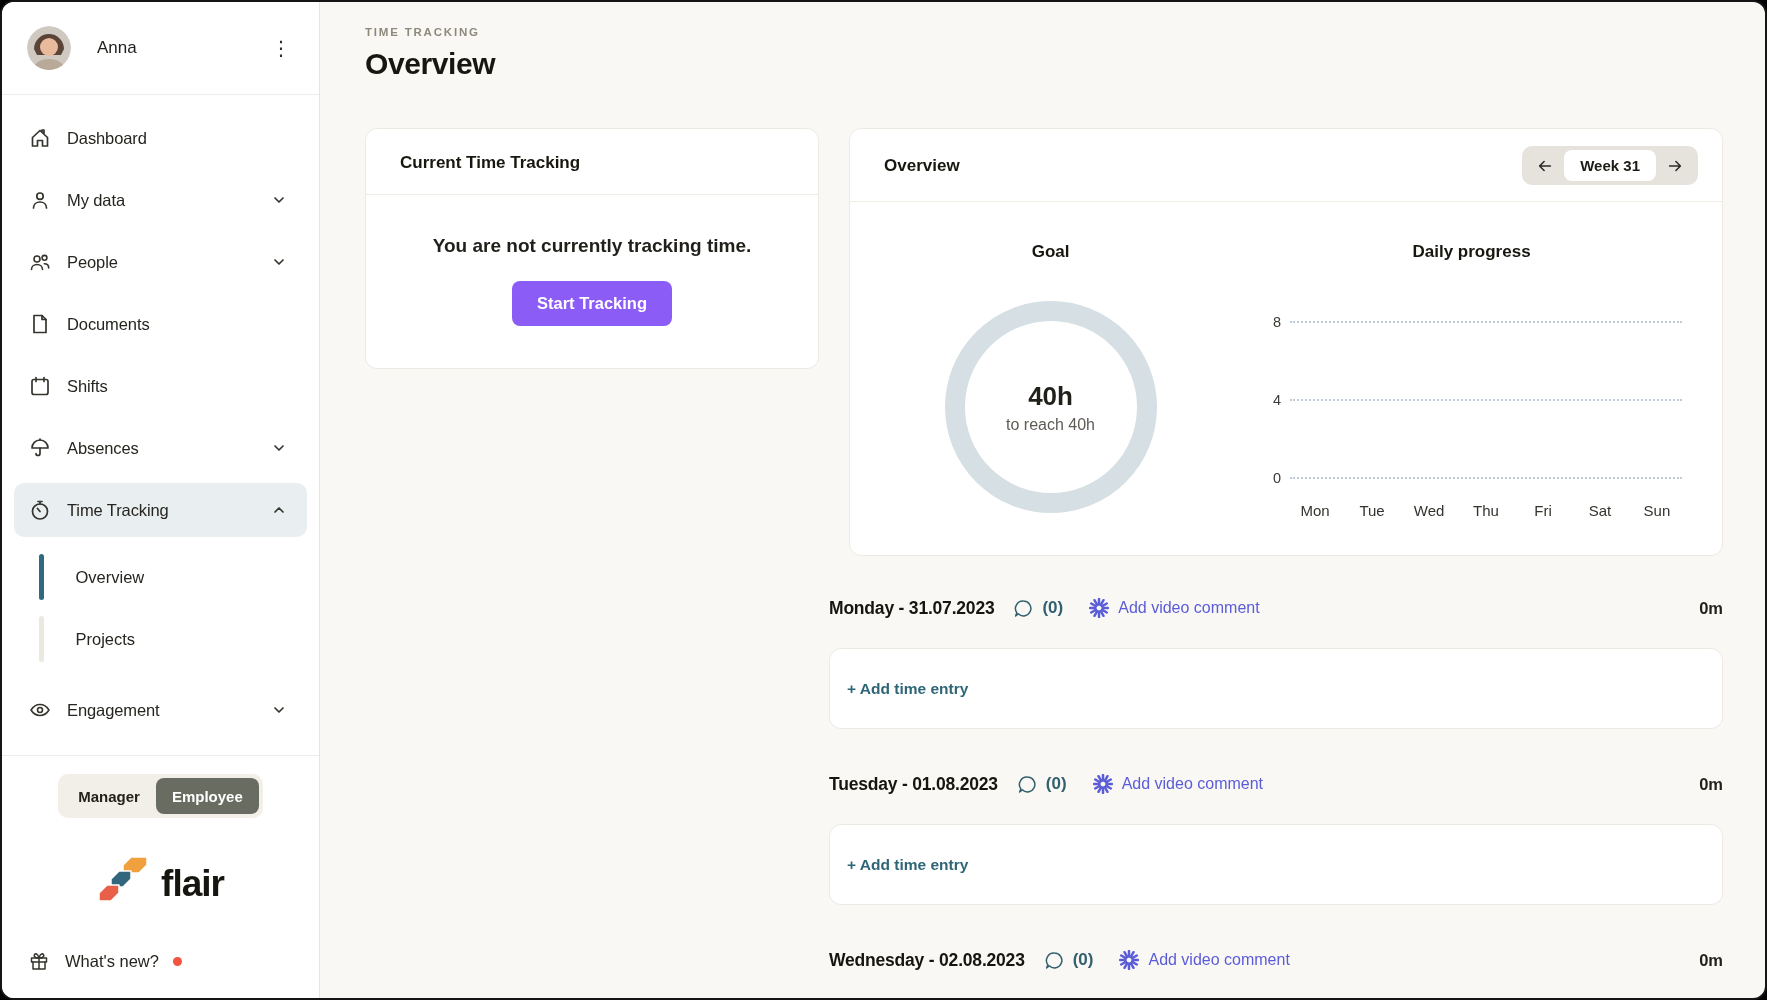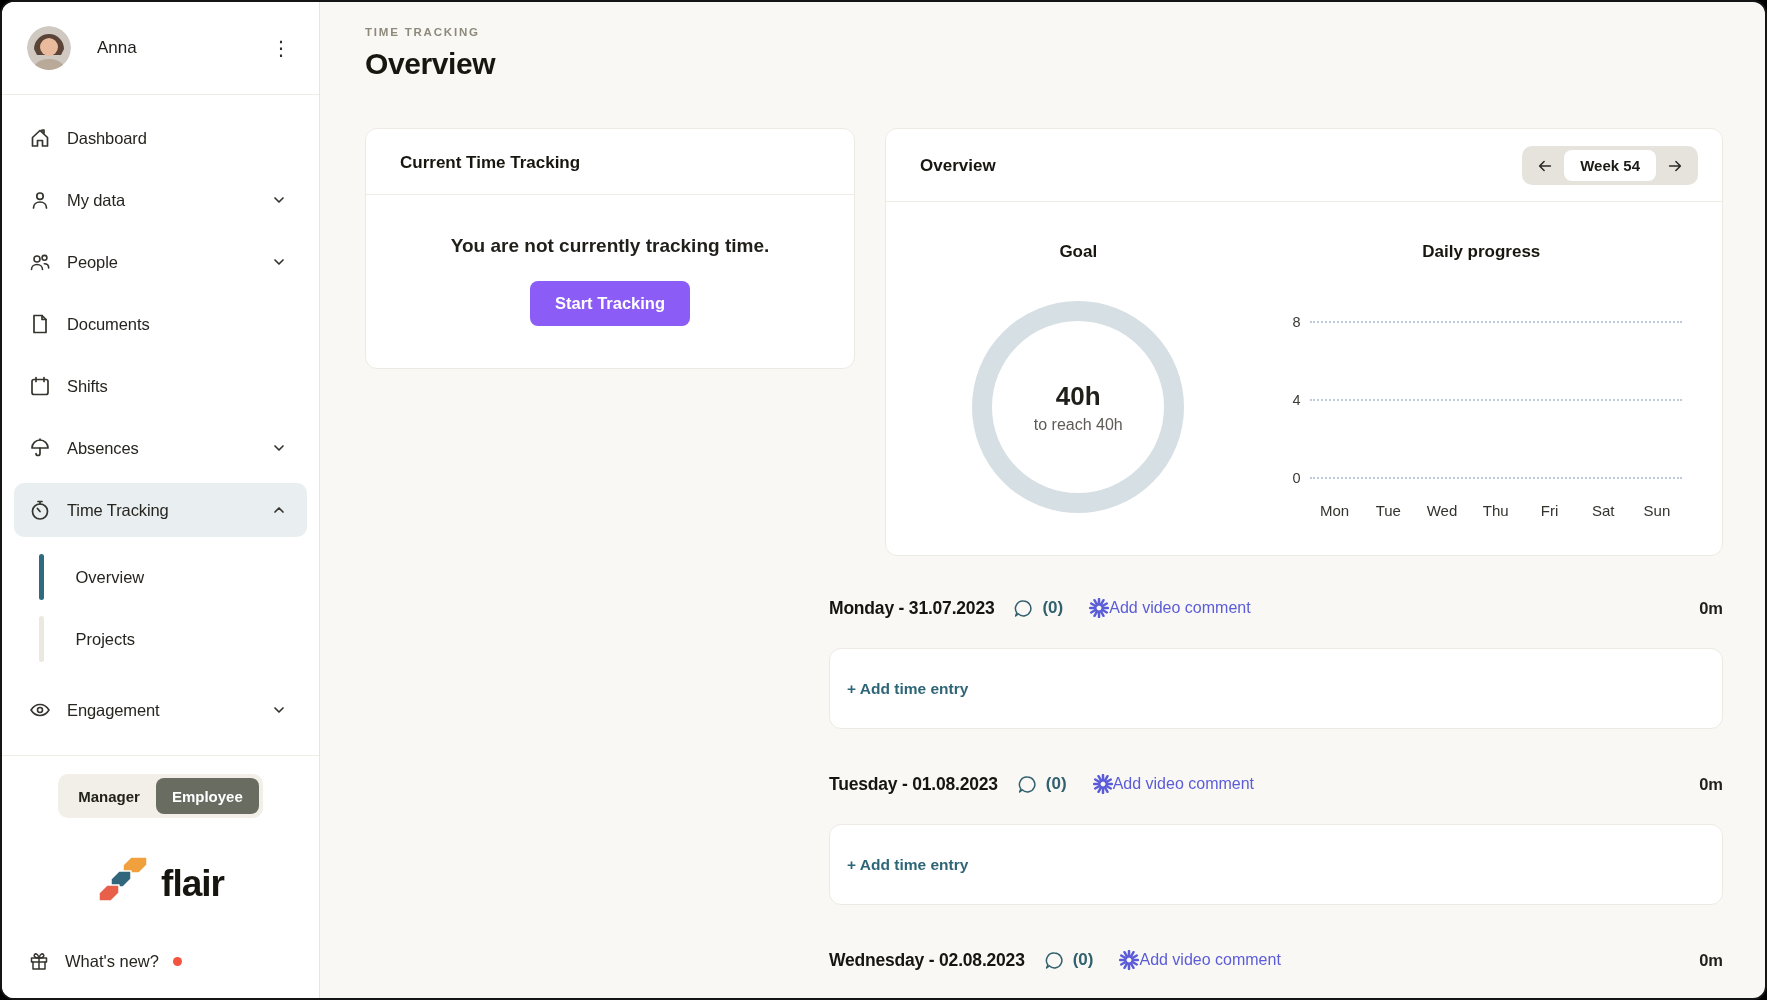--- a/index.html
+++ b/index.html
@@ -37,21 +37,21 @@
   .whats-new{margin-top:46px;display:flex;align-items:center;padding-left:27px;cursor:pointer;}
   .whats-new-label{margin-left:16px;font-size:16.5px;font-weight:500;color:#26251f;}
   .red-dot{width:9px;height:9px;border-radius:50%;background:#f25440;margin-left:14px;}
 
   
   .main{flex:1;padding:24px 42px 0 45px;overflow:hidden;}
   .eyebrow{font-size:11.5px;font-weight:700;letter-spacing:1.8px;color:#8d897b;}
   .page-title{margin-top:9px;font-size:30px;font-weight:700;color:#17160f;letter-spacing:-0.4px;}
   .cards-row{margin-top:47px;display:flex;gap:30px;align-items:flex-start;}
   .card{background:#fff;border:1px solid #edeae3;border-radius:12px;}
-  .tracking-card{width:490px;}
+  .tracking-card{width:454px;}
   .card-header{padding:24px 34px 21px;font-size:17px;font-weight:700;color:#17160f;border-bottom:1px solid #f0ede7;}
   .tracking-body{padding:40px 20px 42px;text-align:center;}
   .tracking-msg{font-size:19px;font-weight:700;color:#201f1a;}
   .btn-primary{margin-top:24px;display:inline-block;background:#8b5cf6;color:#fff;font-size:16.5px;font-weight:600;border:none;border-radius:8px;padding:13px 25px;cursor:pointer;font-family:inherit;}
   .overview-card{flex:1;min-width:0;height:428px;display:flex;flex-direction:column;}
   .overview-head{display:flex;align-items:center;padding:17px 24px 16px 34px;border-bottom:1px solid #f0ede7;}
   .overview-title{font-size:17px;font-weight:700;color:#17160f;}
   .week-nav{margin-left:auto;background:#e6e3dd;border-radius:10px;height:39px;display:flex;align-items:center;padding:0 6px;gap:2px;}
   .week-arrow{width:34px;height:33px;display:flex;align-items:center;justify-content:center;cursor:pointer;border-radius:8px;}
   .week-pill{background:#fff;border-radius:8px;height:31px;display:flex;align-items:center;padding:0 16px;font-size:15px;font-weight:600;color:#1c1b16;cursor:pointer;}
@@ -73,21 +73,21 @@
 
   
   .days{margin-left:464px;width:auto;}
   .day-section{margin-top:37px;}
   .day-section + .day-section{margin-top:40px;}
   .day-head{display:flex;align-items:center;height:30px;}
   .day-title{font-size:17.5px;font-weight:700;color:#16150f;letter-spacing:-0.2px;}
   .comment-group{display:flex;align-items:center;margin-left:19px;cursor:pointer;}
   .comment-count{margin-left:8px;font-size:17px;font-weight:600;color:#31606e;}
   .video-group{display:flex;align-items:center;margin-left:26px;cursor:pointer;}
-  .video-label{font-size:16px;font-weight:500;color:#5a5cd8;}
+  .video-label{margin-left:9px;font-size:16px;font-weight:500;color:#5a5cd8;}
   .day-total{margin-left:auto;font-size:16.5px;font-weight:600;color:#201f1a;}
   .entry-card{margin-top:25px;height:81px;background:#fff;border:1px solid #edeae3;border-radius:12px;display:flex;align-items:center;padding:0 17px;}
   .add-entry{font-size:15.5px;font-weight:600;color:#2e6577;cursor:pointer;}
 </style>
 </head>
 <body>
 
 <div class="window">
 
   <aside class="sidebar">
@@ -245,21 +245,21 @@
 
       <section class="card overview-card">
         <div class="overview-head">
           <span class="overview-title">Overview</span>
           <div class="week-nav">
             <span class="week-arrow">
               <svg width="18" height="18" viewBox="0 0 20 20" fill="none" stroke="#2a2a26" stroke-width="1.7" stroke-linecap="round" stroke-linejoin="round">
                   <path d="M16 10H4M9 5l-5 5 5 5"></path>
                 </svg>
             </span>
-            <span class="week-pill">Week 54</span>
+            <span class="week-pill">Week 31</span>
             <span class="week-arrow">
               <svg width="18" height="18" viewBox="0 0 20 20" fill="none" stroke="#2a2a26" stroke-width="1.7" stroke-linecap="round" stroke-linejoin="round">
                   <path d="M4 10h12M11 5l5 5-5 5"></path>
                 </svg>
             </span>
           </div>
         </div>
         <div class="overview-body">
           <div class="goal-col">
             <div class="panel-title">Goal</div>

